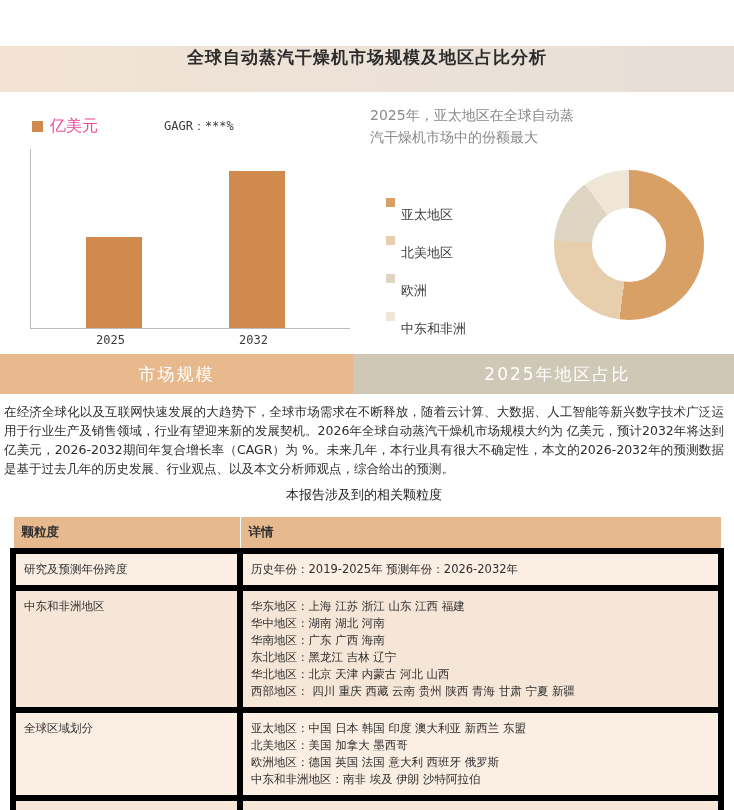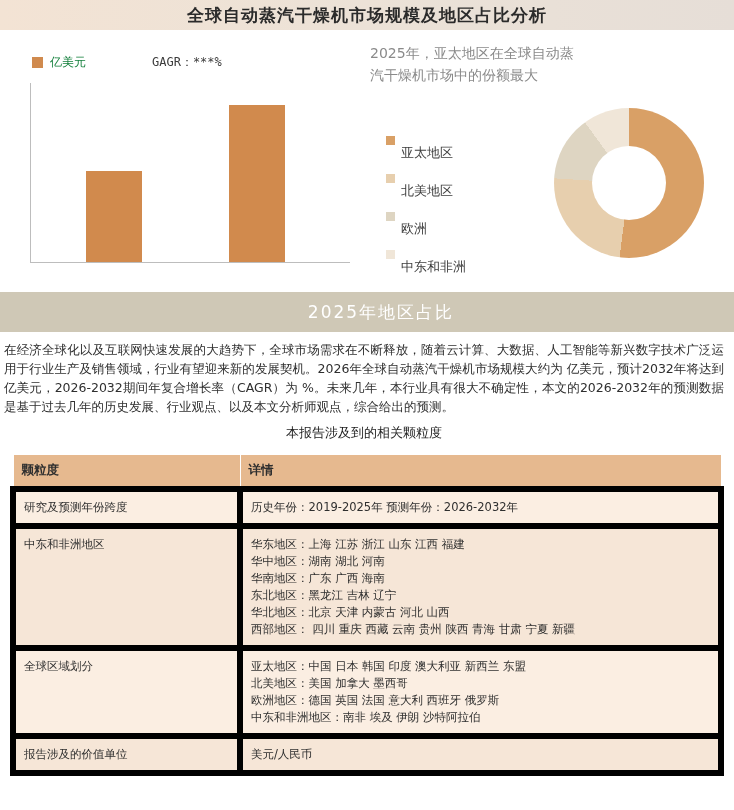--- a/index.html
+++ b/index.html
@@ -7,23 +7,23 @@
     width:734px;height:810px;
     background:#ffffff;
     font-family:"DejaVu Sans","Liberation Sans",sans-serif;
     font-size:12px;color:#333;
     overflow:hidden;
   }
   .page{position:relative;width:734px;height:810px;}
 
   
   .header{
-    height:30px;
+    height:46px;
     background:linear-gradient(to right,#f3e3d4,#ece2d7,#e6ded7);
-    display:flex;align-items:center;justify-content:center;
+    display:flex;justify-content:center;margin-top:46px;
   }
   .header-title{
     font-size:17px;font-weight:bold;color:#2b2b2b;
     letter-spacing:1px;
   }
 
   
   .top{
     display:flex;
     height:262px;
@@ -34,21 +34,21 @@
     padding:10px 10px 0 10px;box-sizing:border-box;
   }
   .legend-row{
     display:flex;align-items:center;
     padding:14px 0 6px 22px;
     font-size:13px;
   }
   .legend-swatch{
     width:11px;height:11px;background:#d08a4e;margin-right:7px;
   }
-  .legend-label{font-size:12px;color:#15803d;}
+  .legend-label{font-size:16px;color:#ec4899;}
   .gagr{
     margin-left:66px;font-size:12px;color:#3b3b3b;
     font-family:"DejaVu Sans Mono","Liberation Mono",monospace;
   }
 
   .chart-area{
     position:relative;
     margin-left:20px;margin-top:6px;
     width:320px;height:180px;
     border-left:1px solid #bdbdbd;
@@ -149,20 +149,24 @@
       <div class="legend-row">
         <span class="legend-swatch"></span>
         <span class="legend-label">亿美元</span>
         <span class="gagr">GAGR：***%</span>
       </div>
 
       <div class="chart-area">
         <div class="bar bar-1" style="height: 91px; background: rgb(209, 138, 77);"></div>
         <div class="bar bar-2" style="height: 157px; background: rgb(209, 138, 77);"></div>
       </div>
+      <div class="xlabels">
+        <span class="xlabel xlabel-1">2025</span>
+        <span class="xlabel xlabel-2">2032</span>
+      </div>
     </div>
 
     <div class="panel-right">
       <div class="right-title">2025年，亚太地区在全球自动蒸汽干燥机市场中的份额最大</div>
 
       <div class="pie-legend">
         <div class="li">
           <span class="sq" style="background:#d9a066"></span>
           <span class="txt">亚太地区</span>
         </div>
@@ -181,20 +185,23 @@
       </div>
 
       <div class="donut-wrap">
         <div class="donut" id="donut" style="background: conic-gradient(rgb(217, 160, 102) 0deg, rgb(217, 160, 102) 187.2deg, rgb(231, 207, 174) 187.2deg, rgb(231, 207, 174) 273.6deg, rgb(222, 213, 194) 273.6deg, rgb(222, 213, 194) 324deg, rgb(240, 230, 216) 324deg, rgb(240, 230, 216) 360deg);"></div>
         <div class="donut-hole"></div>
       </div>
     </div>
   </div>
 
   <div class="tabs">
+    <div class="tab tab-1">
+      <span>市场规模</span>
+    </div>
     <div class="tab tab-2">
       <span>2025年地区占比</span>
     </div>
   </div>
 
   <div class="body-wrap">
     <div class="para">在经济全球化以及互联网快速发展的大趋势下，全球市场需求在不断释放，随着云计算、大数据、人工智能等新兴数字技术广泛运用于行业生产及销售领域，行业有望迎来新的发展契机。2026年全球自动蒸汽干燥机市场规模大约为 亿美元，预计2032年将达到 亿美元，2026-2032期间年复合增长率（CAGR）为 %。未来几年，本行业具有很大不确定性，本文的2026-2032年的预测数据是基于过去几年的历史发展、行业观点、以及本文分析师观点，综合给出的预测。</div>
     <div class="sub-title">本报告涉及到的相关颗粒度</div>
   </div>
 

